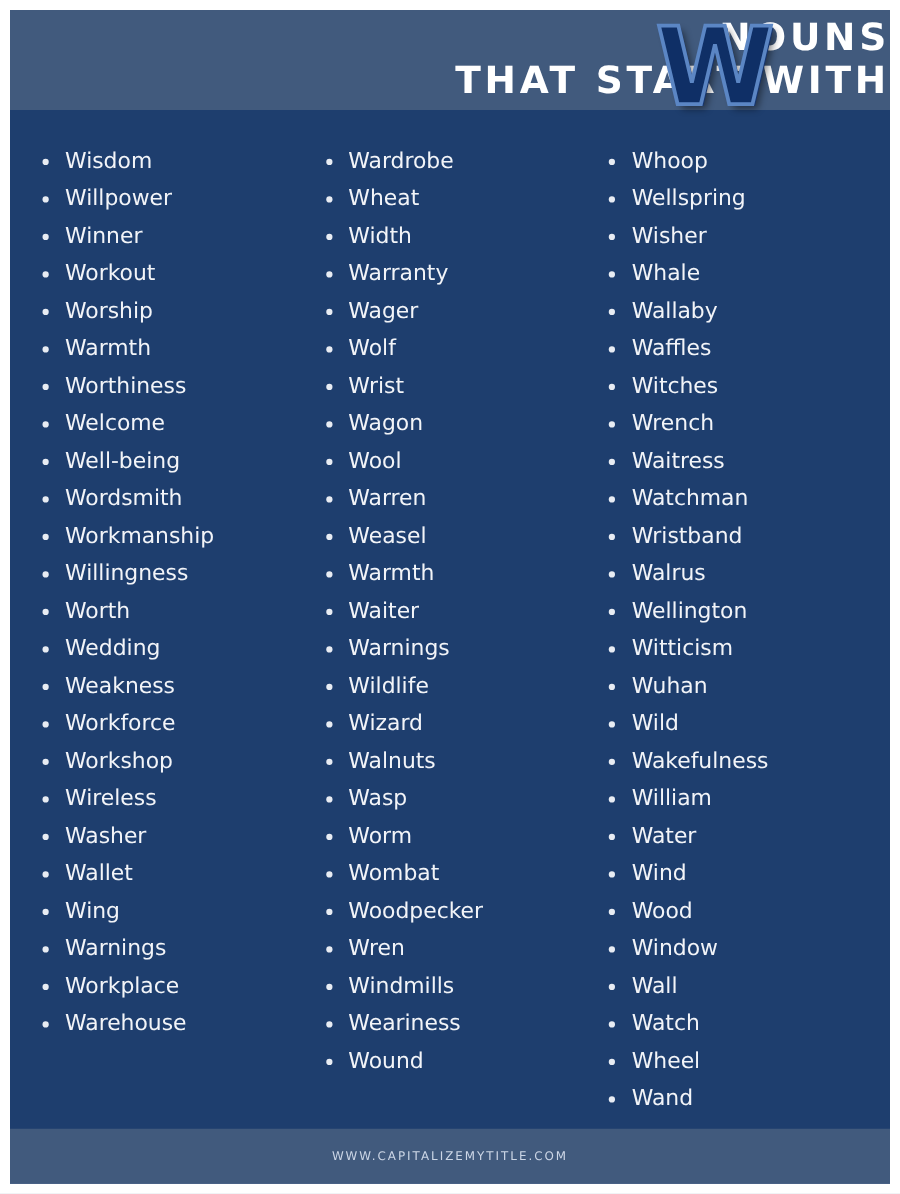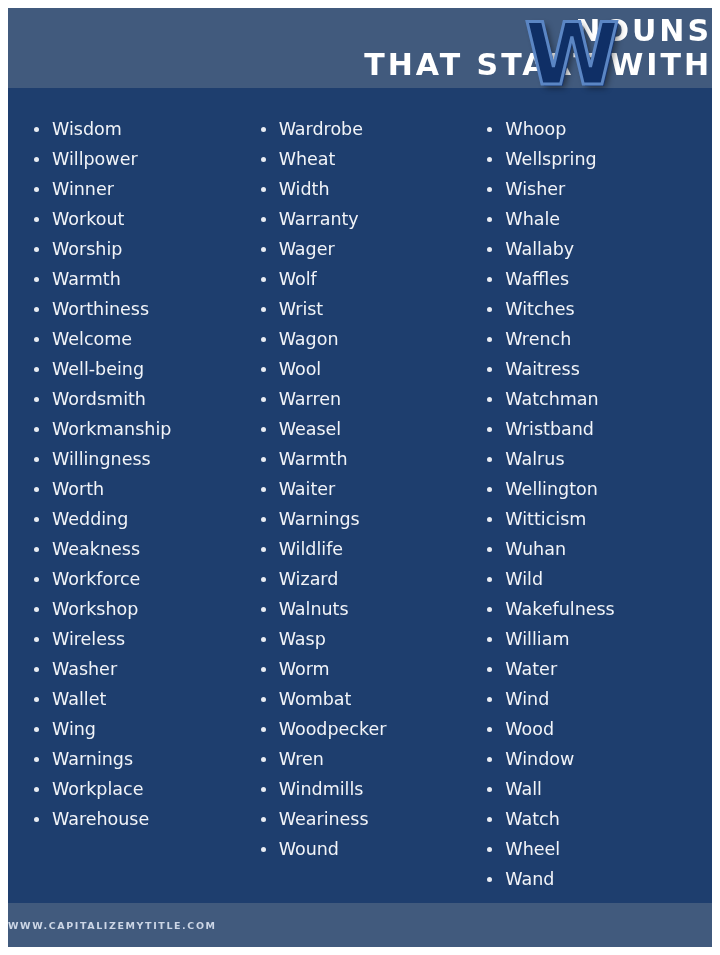--- a/index.html
+++ b/index.html
@@ -104,22 +104,21 @@
   }
   .footer {
     position: absolute;
     left: 0;
     bottom: 0;
     width: 100%;
     height: 44px;
     background: #415a7d;
     display: flex;
     align-items: center;
-    justify-content: flex-start;
-    font-weight: bold;
+    justify-content: center;
   }
   .footer-text {
     color: #ccd6e6;
     font-size: 9.5px;
     letter-spacing: 1.6px;
     font-family: "DejaVu Sans", sans-serif;
   }
 </style>
 </head>
 <body>

